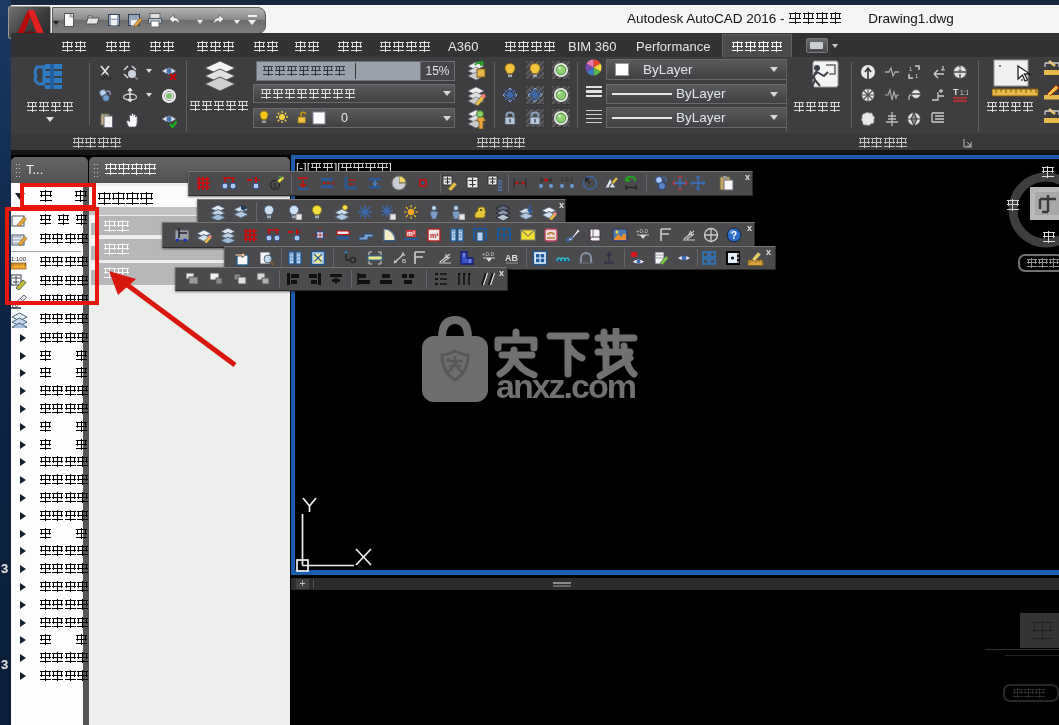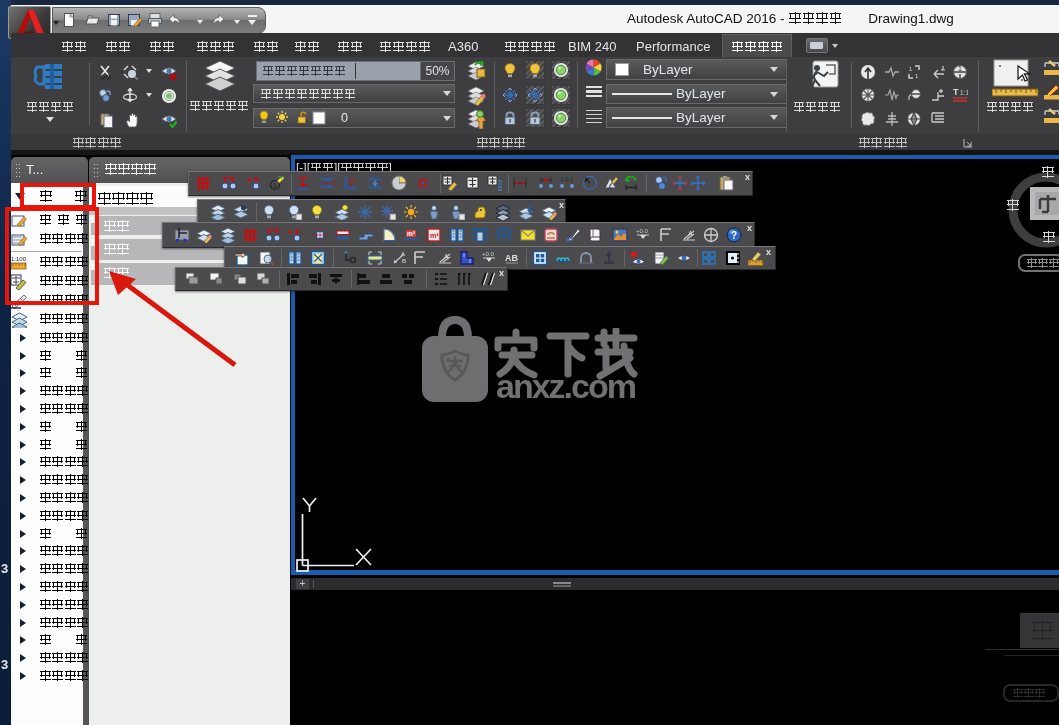--- a/index.html
+++ b/index.html
@@ -75,21 +75,21 @@
 <div class="a" style="left:61px;top:39px;color:#e4e4e4;font-size:13px"><b class="c"></b><b class="c"></b></div>
 <div class="a" style="left:105px;top:39px;color:#e4e4e4;font-size:13px"><b class="c"></b><b class="c"></b></div>
 <div class="a" style="left:149px;top:39px;color:#e4e4e4;font-size:13px"><b class="c"></b><b class="c"></b></div>
 <div class="a" style="left:196px;top:39px;color:#e4e4e4;font-size:13px"><b class="c"></b><b class="c"></b><b class="c"></b></div>
 <div class="a" style="left:253px;top:39px;color:#e4e4e4;font-size:13px"><b class="c"></b><b class="c"></b></div>
 <div class="a" style="left:294px;top:39px;color:#e4e4e4;font-size:13px"><b class="c"></b><b class="c"></b></div>
 <div class="a" style="left:337px;top:39px;color:#e4e4e4;font-size:13px"><b class="c"></b><b class="c"></b></div>
 <div class="a" style="left:379px;top:39px;color:#e4e4e4;font-size:13px"><b class="c"></b><b class="c"></b><b class="c"></b><b class="c"></b></div>
 <div class="a" style="left:448px;top:39px;color:#e4e4e4;font-size:13px">A360</div>
 <div class="a" style="left:504px;top:39px;color:#e4e4e4;font-size:13px"><b class="c"></b><b class="c"></b><b class="c"></b><b class="c"></b></div>
-<div class="a" style="left:568px;top:39px;color:#e4e4e4;font-size:13px">BIM 240</div>
+<div class="a" style="left:568px;top:39px;color:#e4e4e4;font-size:13px">BIM 360</div>
 <div class="a" style="left:636px;top:39px;color:#e4e4e4;font-size:13px">Performance</div>
 <div class="a" style="left:722px;top:34px;width:70px;height:23px;background:#4b4b4e;border:1px solid #606063;border-bottom:none"></div>
 <div class="a" style="left:731px;top:39px;color:#fff;font-size:13px"><b class="c"></b><b class="c"></b><b class="c"></b><b class="c"></b></div>
 <div class="a" style="left:806px;top:38px;width:22px;height:15px;background:linear-gradient(#6a6a6d,#48484b);border:1px solid #77777a;border-radius:2px"></div>
 <div class="a" style="left:810px;top:42px;width:13px;height:7px;background:#c9cdd4;border-radius:1px"></div>
 <div class="arr" style="left:832px;top:44px;border-width:4px 3.5px 0;border-color:#ccc transparent transparent"></div>
 <div class="a" style="left:11px;top:57px;width:1048px;height:77px;background:#3e3e41"></div>
 <div class="a" style="left:11px;top:134px;width:1048px;height:16px;background:#38383b"></div>
 <div class="a" style="left:11px;top:150px;width:1048px;height:5px;background:#151517"></div>
 <svg class="a" style="left:31px;top:59px" width="34" height="34" viewBox="0 0 34 34">
@@ -149,21 +149,21 @@
 <div class="sep" style="left:186px;top:60px;height:72px"></div>
 <svg class="a" style="left:203px;top:60px" width="34" height="32" viewBox="0 0 34 32">
 <path d="M17 1 L32 8 17 15 2 8Z" fill="#f4f4f4" stroke="#555"></path>
 <path d="M17 9 L32 16 17 23 2 16Z" fill="#e2e2e2" stroke="#555"></path>
 <path d="M17 17 L32 24 17 31 2 24Z" fill="#d0d0d0" stroke="#555"></path>
   </svg>
 <div class="a" style="left:189px;top:99px;color:#e6e6e6;font-size:12px"><b class="c"></b><b class="c"></b><b class="c"></b><b class="c"></b><b class="c"></b></div>
 <div class="a" style="left:256px;top:61px;width:199px;height:20px;background:#9ba1ab;border:1px solid #6a6f78"></div>
 <div class="a" style="left:262px;top:64px;color:#2a2f38;font-size:12px"><b class="c"></b><b class="c"></b><b class="c"></b><b class="c"></b><b class="c"></b><b class="c"></b><b class="c"></b></div>
 <div class="a" style="left:355px;top:63px;width:1px;height:16px;background:#333"></div>
-<div class="a" style="left:420px;top:61px;width:35px;height:20px;background:#46464a;border:1px solid #6a6f78;color:#e0e0e0;font-size:12px;text-align:center;line-height:18px">50%</div>
+<div class="a" style="left:420px;top:61px;width:35px;height:20px;background:#46464a;border:1px solid #6a6f78;color:#e0e0e0;font-size:12px;text-align:center;line-height:18px">15%</div>
 <div class="dd" style="left:253px;top:84px;width:202px;height:19px"></div>
 <div class="a" style="left:260px;top:87px;color:#e8e8ea;font-size:12px"><b class="c"></b><b class="c"></b><b class="c"></b><b class="c"></b><b class="c"></b><b class="c"></b><b class="c"></b><b class="c"></b></div>
 <div class="dar" style="left:443px;top:91px"></div>
 <div class="dd" style="left:253px;top:108px;width:202px;height:20px"></div>
 <svg class="a" style="left:257px;top:110px" width="70" height="16" viewBox="0 0 70 16">
 <path d="M7 1 C4.6 1 3 2.6 3 5 C3 7 4.5 8 4.8 9.5 L9.2 9.5 C9.5 8 11 7 11 5 C11 2.6 9.4 1 7 1Z" fill="#f5c518" stroke="#7a6210" stroke-width=".7"></path>
 <rect x="5" y="10.5" width="4" height="2.5" fill="#999"></rect>
 <circle cx="25" cy="7" r="3" fill="#f5d040"></circle>
     <g stroke="#f5d040" stroke-width="1.3">
       <path d="M25 1 V3 M25 11 V13 M19 7 H21 M29 7 H31 M20.8 2.8 L22.2 4.2 M27.8 9.8 L29.2 11.2 M20.8 11.2 L22.2 9.8 M27.8 4.2 L29.2 2.8"></path>

